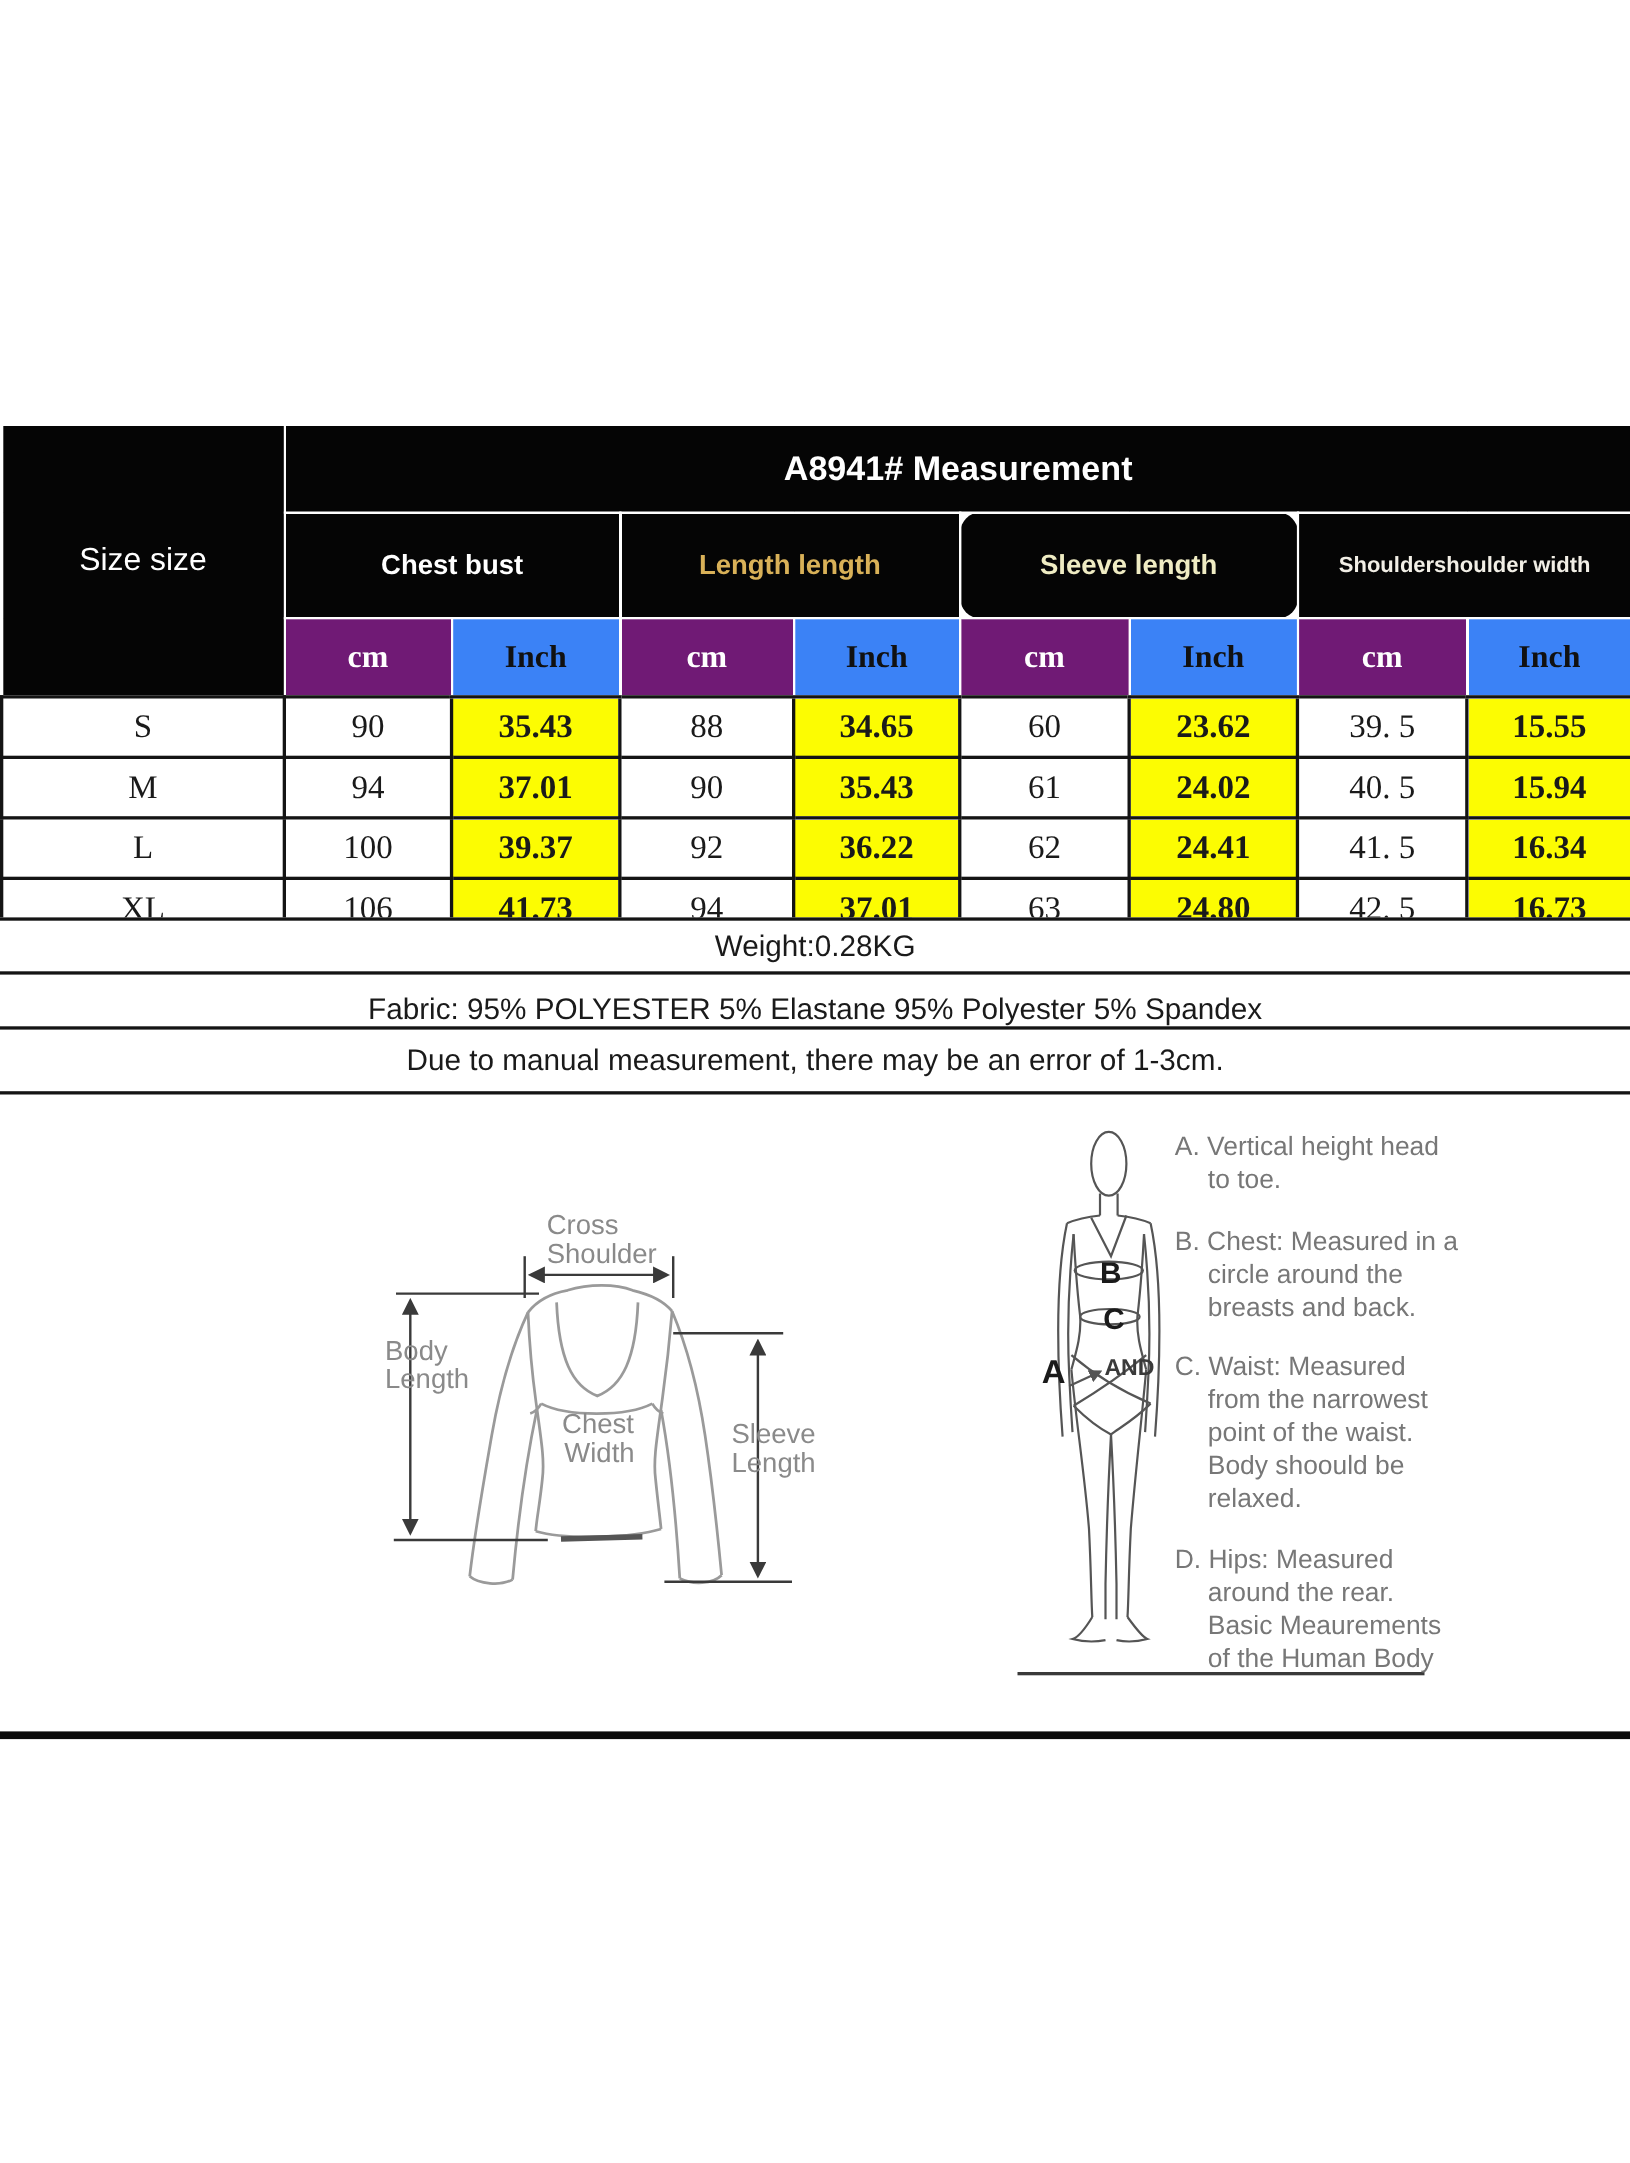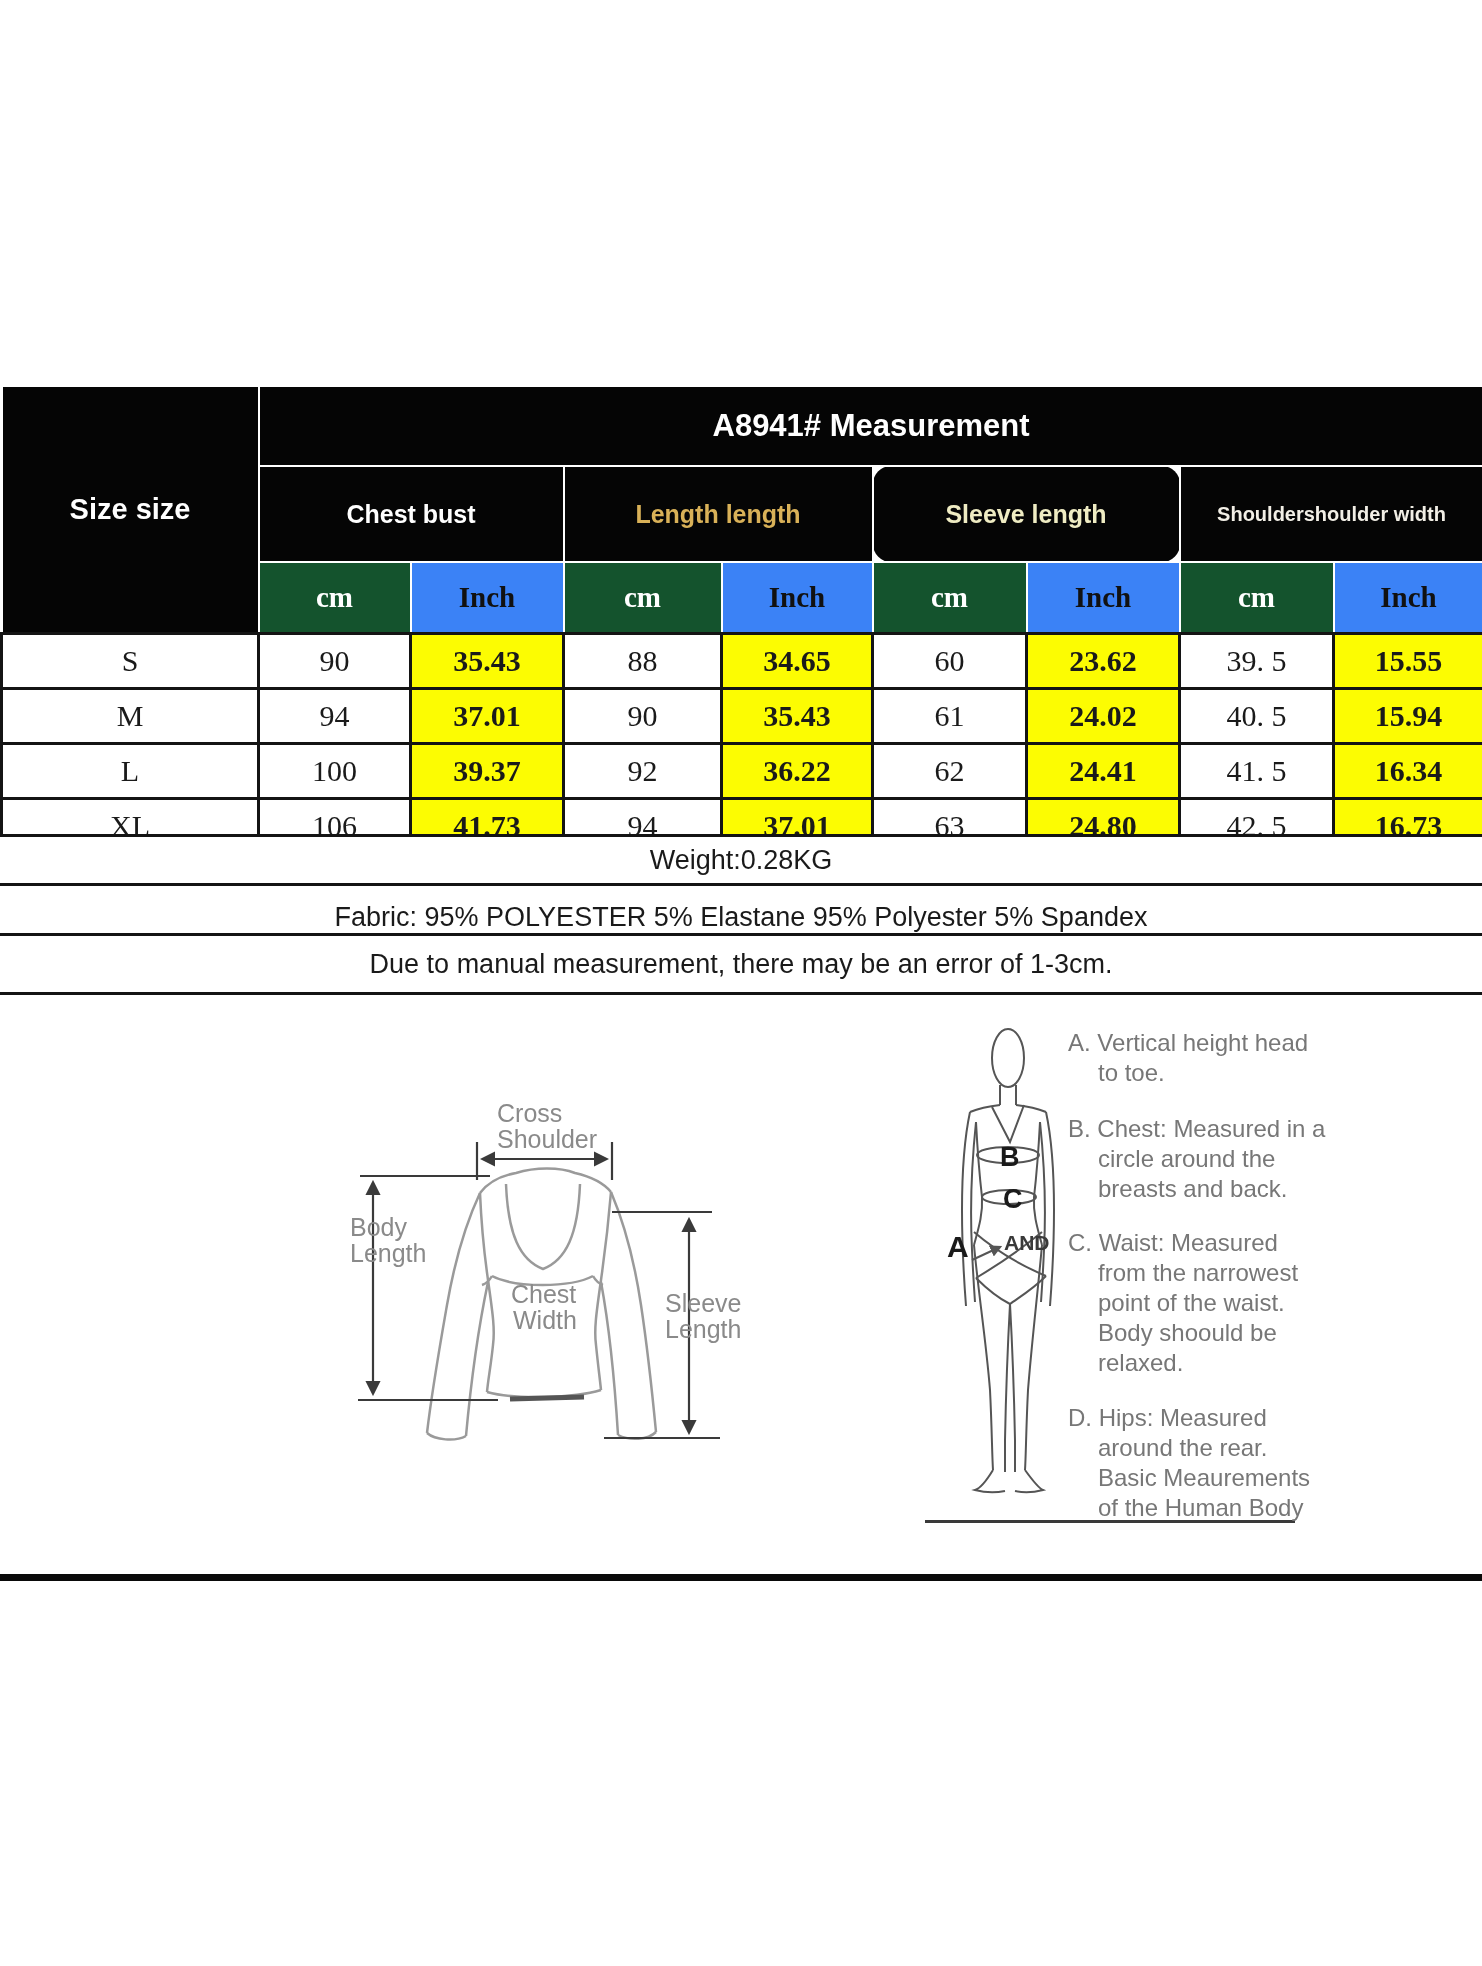--- a/index.html
+++ b/index.html
@@ -3,29 +3,29 @@
 <meta charset="utf-8">
 <style>
   html,body{margin:0;padding:0;background:#ffffff;}
   #canvas{position:relative;width:1482px;height:1966px;background:#ffffff;overflow:hidden;
           font-family:"Liberation Sans",sans-serif;}
 
   
   #size-table{position:absolute;left:0;top:385px;width:1482px;border-collapse:collapse;table-layout:fixed;}
   #size-table td{padding:0;text-align:center;vertical-align:middle;overflow:hidden;}
   .hcell{background:#050505;border:2px solid #ffffff;}
-  .size-cell{color:#ffffff;font-size:29px;font-weight:bold;}
+  .size-cell{color:#ffffff;font-size:29px;font-weight:normal;}
   .title-cell{color:#ffffff;font-size:31px;font-weight:bold;height:78px;}
   .grp{height:94px;font-size:25px;font-weight:bold;}
   .g-chest{color:#ffffff;}
   .g-length{color:#d9b158;}
   .g-sleeve{color:#efecc3;border-radius:18px;}
   .g-shoulder{color:#f2efe6;font-size:20px;}
   .r3 td{height:69px;font-family:"Liberation Serif",serif;font-size:29px;font-weight:bold;}
-  .ucm{background:#14532d;color:#ffffff;border:2px solid #ffffff;}
+  .ucm{background:#701a75;color:#ffffff;border:2px solid #ffffff;}
   .uin{background:#3b82f6;color:#111111;border:2px solid #ffffff;border-bottom:3px solid #141414;}
   .data td{height:52px;border:3px solid #141414;font-family:"Liberation Serif",serif;
            font-size:30px;color:#1a1a1a;background:#ffffff;}
   .data td.in{background:#fcfc02;font-weight:bold;}
   .data td.sz,.data td.cm{font-weight:normal;}
 
   
   .note{position:absolute;left:0;width:1482px;box-sizing:border-box;border-top:3px solid #141414;
         display:flex;align-items:center;justify-content:center;
         font-size:27px;color:#1a1a1a;background:#ffffff;}

